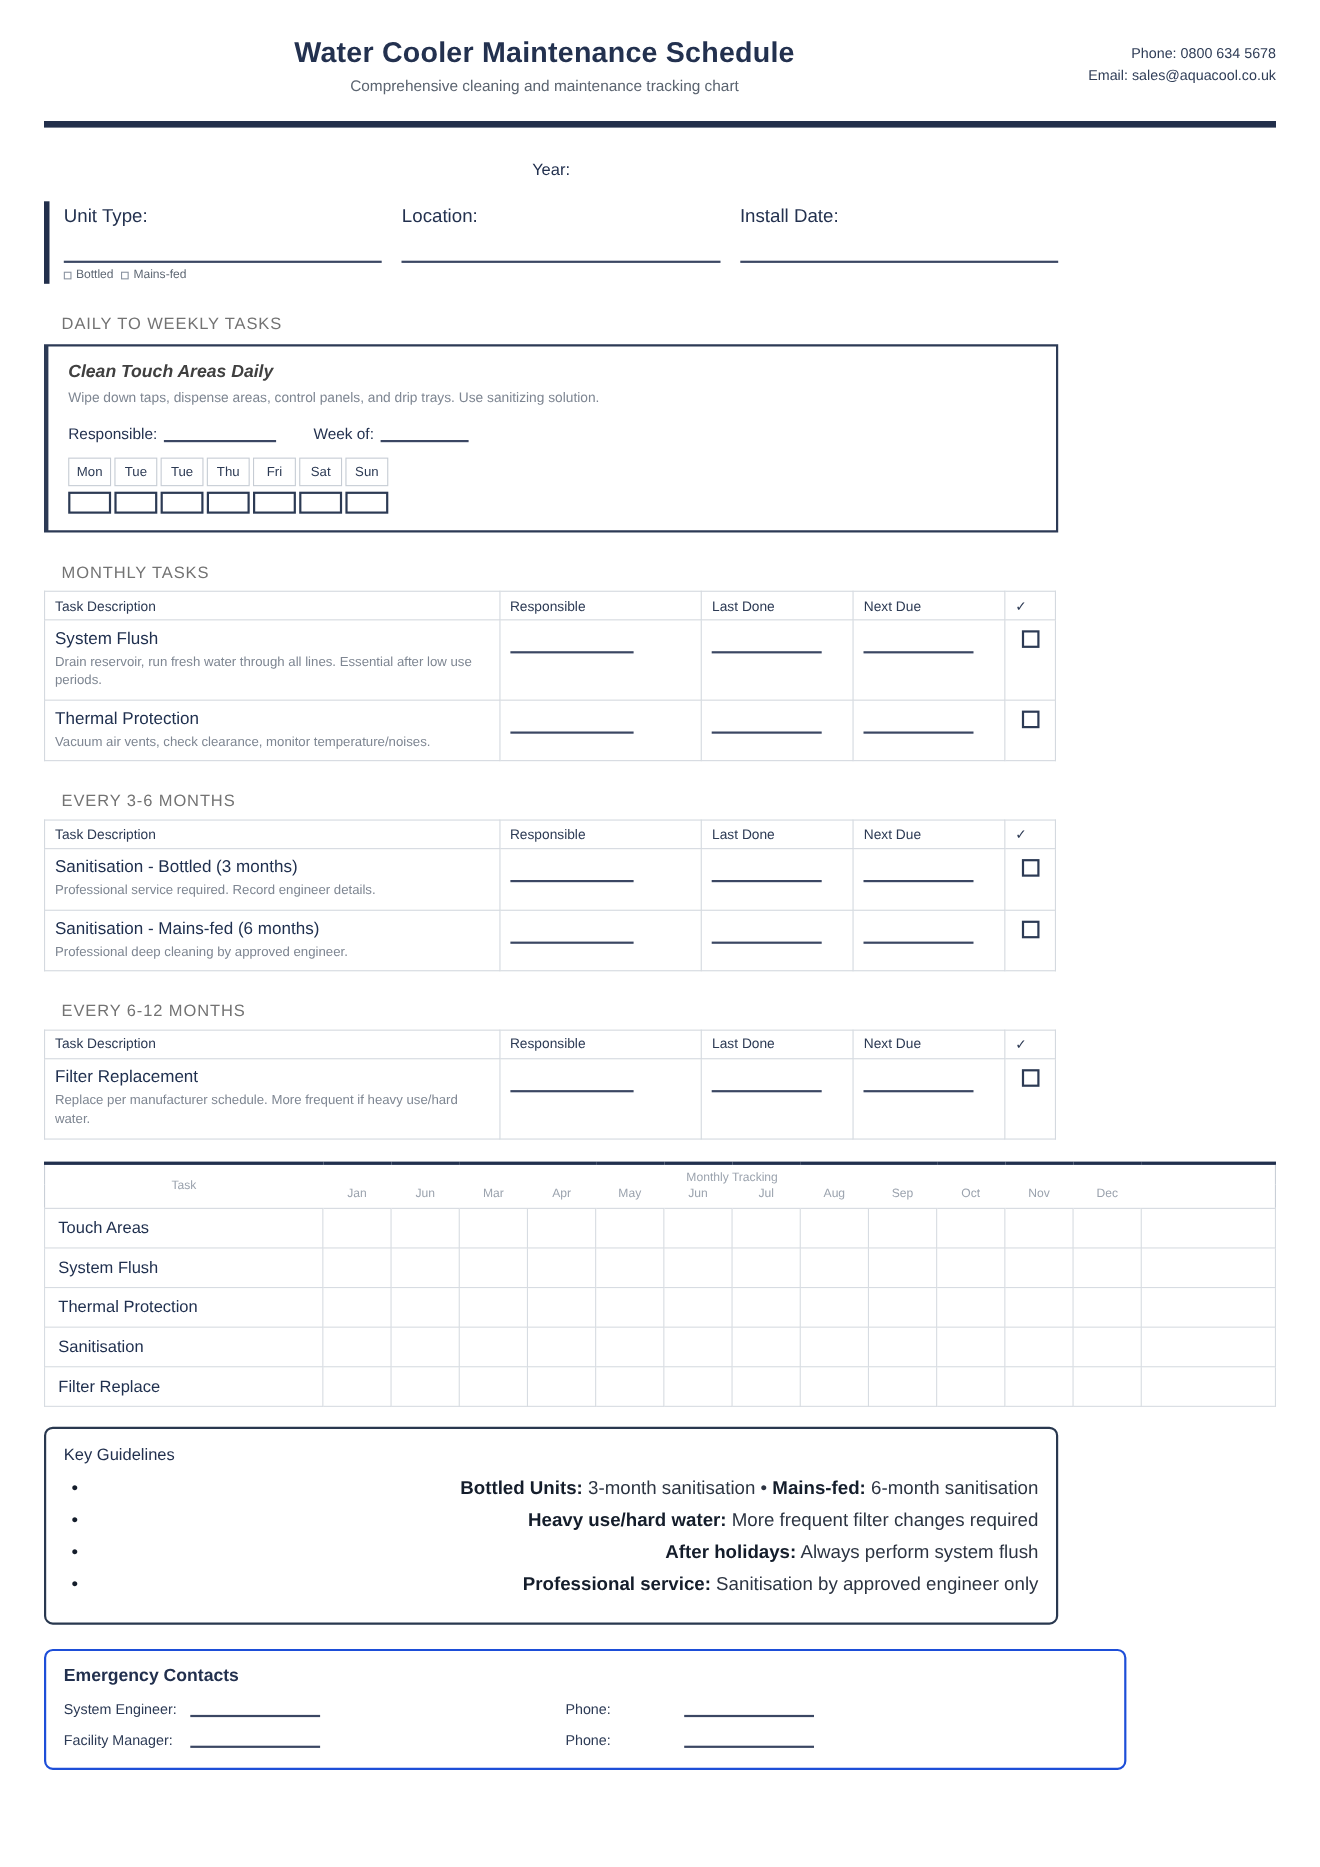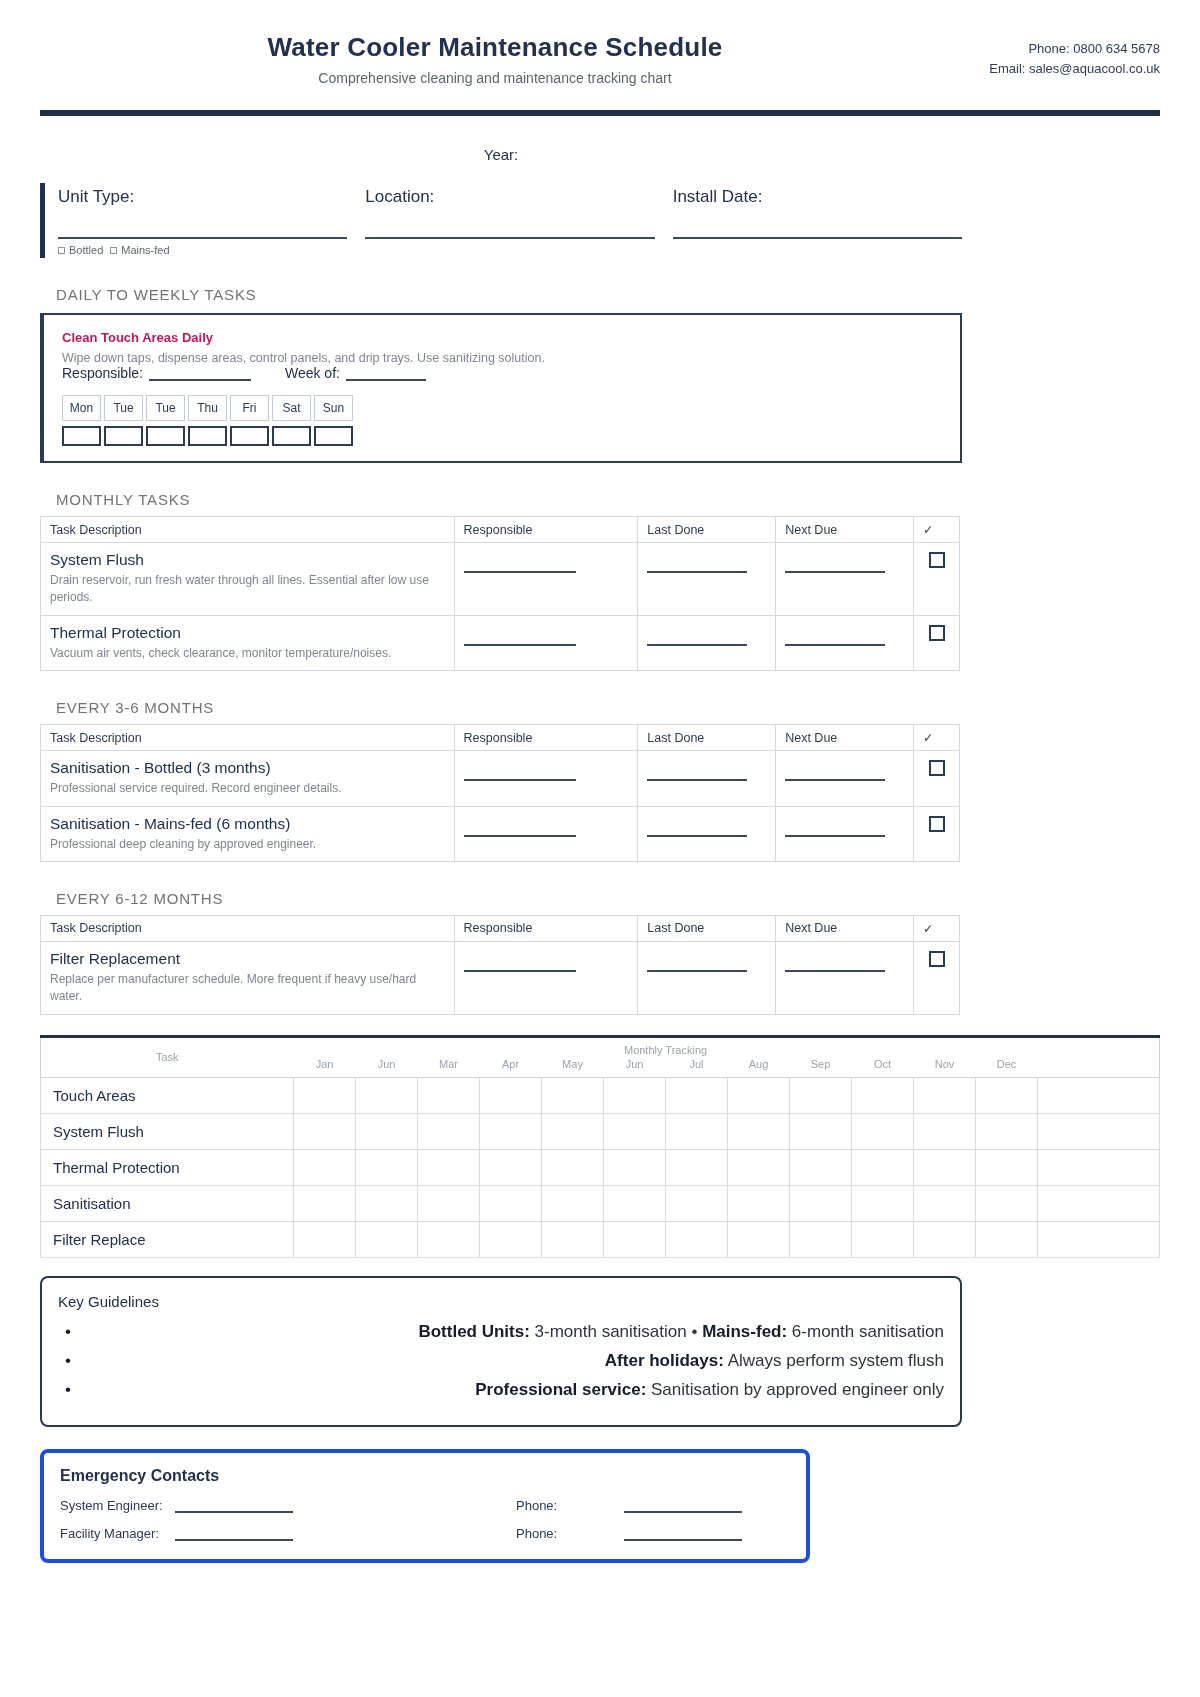--- a/index.html
+++ b/index.html
@@ -31,23 +31,23 @@
   .f-line { border-bottom:2px solid #3b4763; margin-top:30px; height:1px; }
   .f-note { font-size:11px; color:#5f6874; margin-top:5px; display:flex; align-items:center; }
   .mini-box { display:inline-block; width:7px; height:7px; border:1px solid #8a93a0; margin:0 4px 0 0; }
   .f-note .opt { margin-right:7px; }
 
   
   .section-heading { font-size:15px; color:#737373; letter-spacing:0.8px; font-weight:500; margin:28px 0 0 16px; }
 
   
   .daily-card { width:922px; margin-top:10px; border:2px solid #2c3a55; border-left-width:4px; padding:15px 20px 15px 18px; }
-  .card-title { font-size:13px; font-weight:600; color:#be185d; }
+  .card-title { font-size:16px; font-weight:600; color:#404040;font-style:italic; }
   .card-desc { font-size:12.5px; color:#7e8692; margin-top:6px; }
-  .resp-row { display:flex; align-items:flex-end; font-size:14px; font-weight:500; color:#23314f; }
+  .resp-row { display:flex; align-items:flex-end; margin-top:18px; font-size:14px; font-weight:500; color:#23314f; }
   .r-line { width:102px; border-bottom:2px solid #3b4763; height:12px; margin-left:6px; }
   .w-label { margin-left:34px; }
   .w-line { width:80px; border-bottom:2px solid #3b4763; height:12px; margin-left:6px; }
   .days-row { display:flex; margin-top:14px; }
   .day-box { width:39px; height:26px; border:1px solid #c6ccd4; margin-right:3px; display:flex; align-items:center; justify-content:center; font-size:12px; color:#2c3a54; background:#fff; }
   .checks-row { display:flex; margin-top:5px; }
   .day-check { width:39px; height:20px; border:2px solid #2c3a54; margin-right:3px; background:#fff; }
 
   
   .task-table { width:920px; border-collapse:collapse; table-layout:fixed; margin-top:8px; }
@@ -72,21 +72,21 @@
   .tt-label { font-size:15px; font-weight:500; color:#20304f; padding-left:12px; }
 
   
   .round-box { width:922px; border:2px solid #29384f; border-radius:8px; margin-top:18px; padding:15px 16px 16px 16px; }
   .box-title-sm { font-size:15px; color:#22304e; }
   .guide-list { list-style:none; margin-top:12px; }
   .guide-list li { position:relative; font-size:17px; color:#2c3442; padding-left:26px; margin:9px 0;text-align:right; }
   .guide-list li::before { content:"•"; position:absolute; left:7px; top:0; color:#141d2b; }
   .gbold { font-weight:700; color:#141d2b; }
 
-  .emerg-box { width:770px; border:4px solid #1d4ed8; border-radius:8px; margin-top:22px; padding:14px 16px 18px 16px; }
+  .emerg-box { width:984px; border:2px solid #1d4ed8; border-radius:8px; margin-top:22px; padding:14px 16px 18px 16px; }
   .box-title { font-size:16px; font-weight:600; color:#22304e; }
   .c-row { display:flex; align-items:flex-end; margin-top:13px; font-size:13px; color:#2c3a55; }
   .c-label { width:115px; }
   .c-line { width:118px; border-bottom:2px solid #3b4763; height:13px; }
   .c-spacer { width:223px; }
   .c-plabel { width:48px; }
   .c-pline { width:118px; border-bottom:2px solid #3b4763; height:13px; margin-left:60px; }
 </style>
 </head>
 <body>
@@ -438,20 +438,23 @@
     </tbody>
   </table>
 
   <div class="round-box">
     <div class="box-title-sm">Key Guidelines</div>
     <ul class="guide-list">
       <li>
         <span class="gbold">Bottled Units:</span><span> 3-month sanitisation • </span><span class="gbold">Mains-fed:</span><span> 6-month sanitisation</span>
       </li>
       <li>
+        <span class="gbold">Heavy use/hard water:</span><span> More frequent filter changes required</span>
+      </li>
+      <li>
         <span class="gbold">After holidays:</span><span> Always perform system flush</span>
       </li>
       <li>
         <span class="gbold">Professional service:</span><span> Sanitisation by approved engineer only</span>
       </li>
     </ul>
   </div>
 
   <div class="emerg-box">
     <div class="box-title">Emergency Contacts</div>

